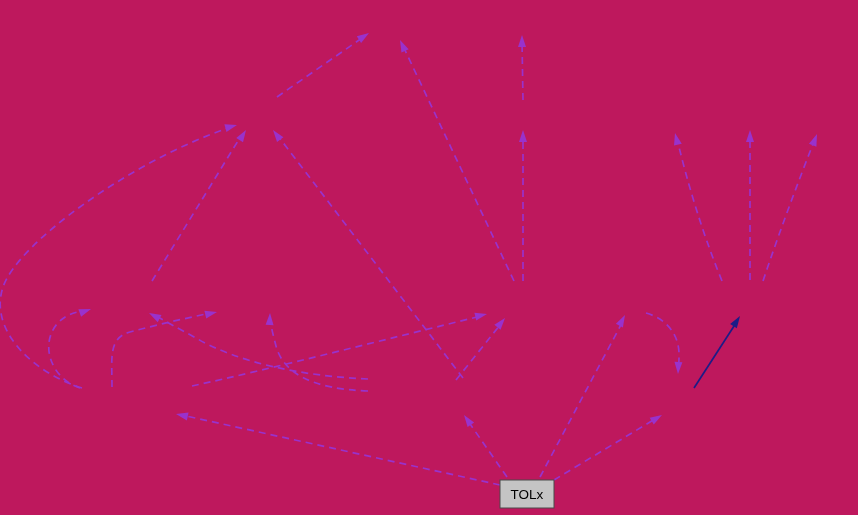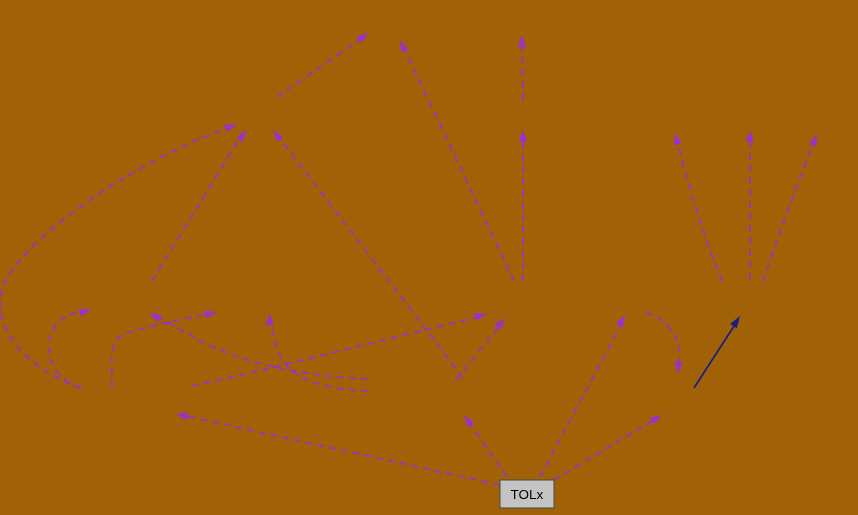--- a/index.html
+++ b/index.html
@@ -1,16 +1,16 @@
 <!DOCTYPE html>
 <html><head>
 <meta charset="utf-8">
 <style>
   html,body{margin:0;padding:0;background:#000;}
-  .stage{position:relative;width:858px;height:515px;background:#a16207;overflow:hidden;
+  .stage{position:relative;width:858px;height:515px;background:#be185d;overflow:hidden;
          font-family:"Liberation Sans", sans-serif;}
   svg{display:block}
   text{font-family:"Liberation Sans", sans-serif;}
 </style>
 </head>
 <body>
 
 <div class="stage">
   <svg id="graph" width="858" height="515" viewBox="0 0 858 515">
     <g id="edge-layer">

